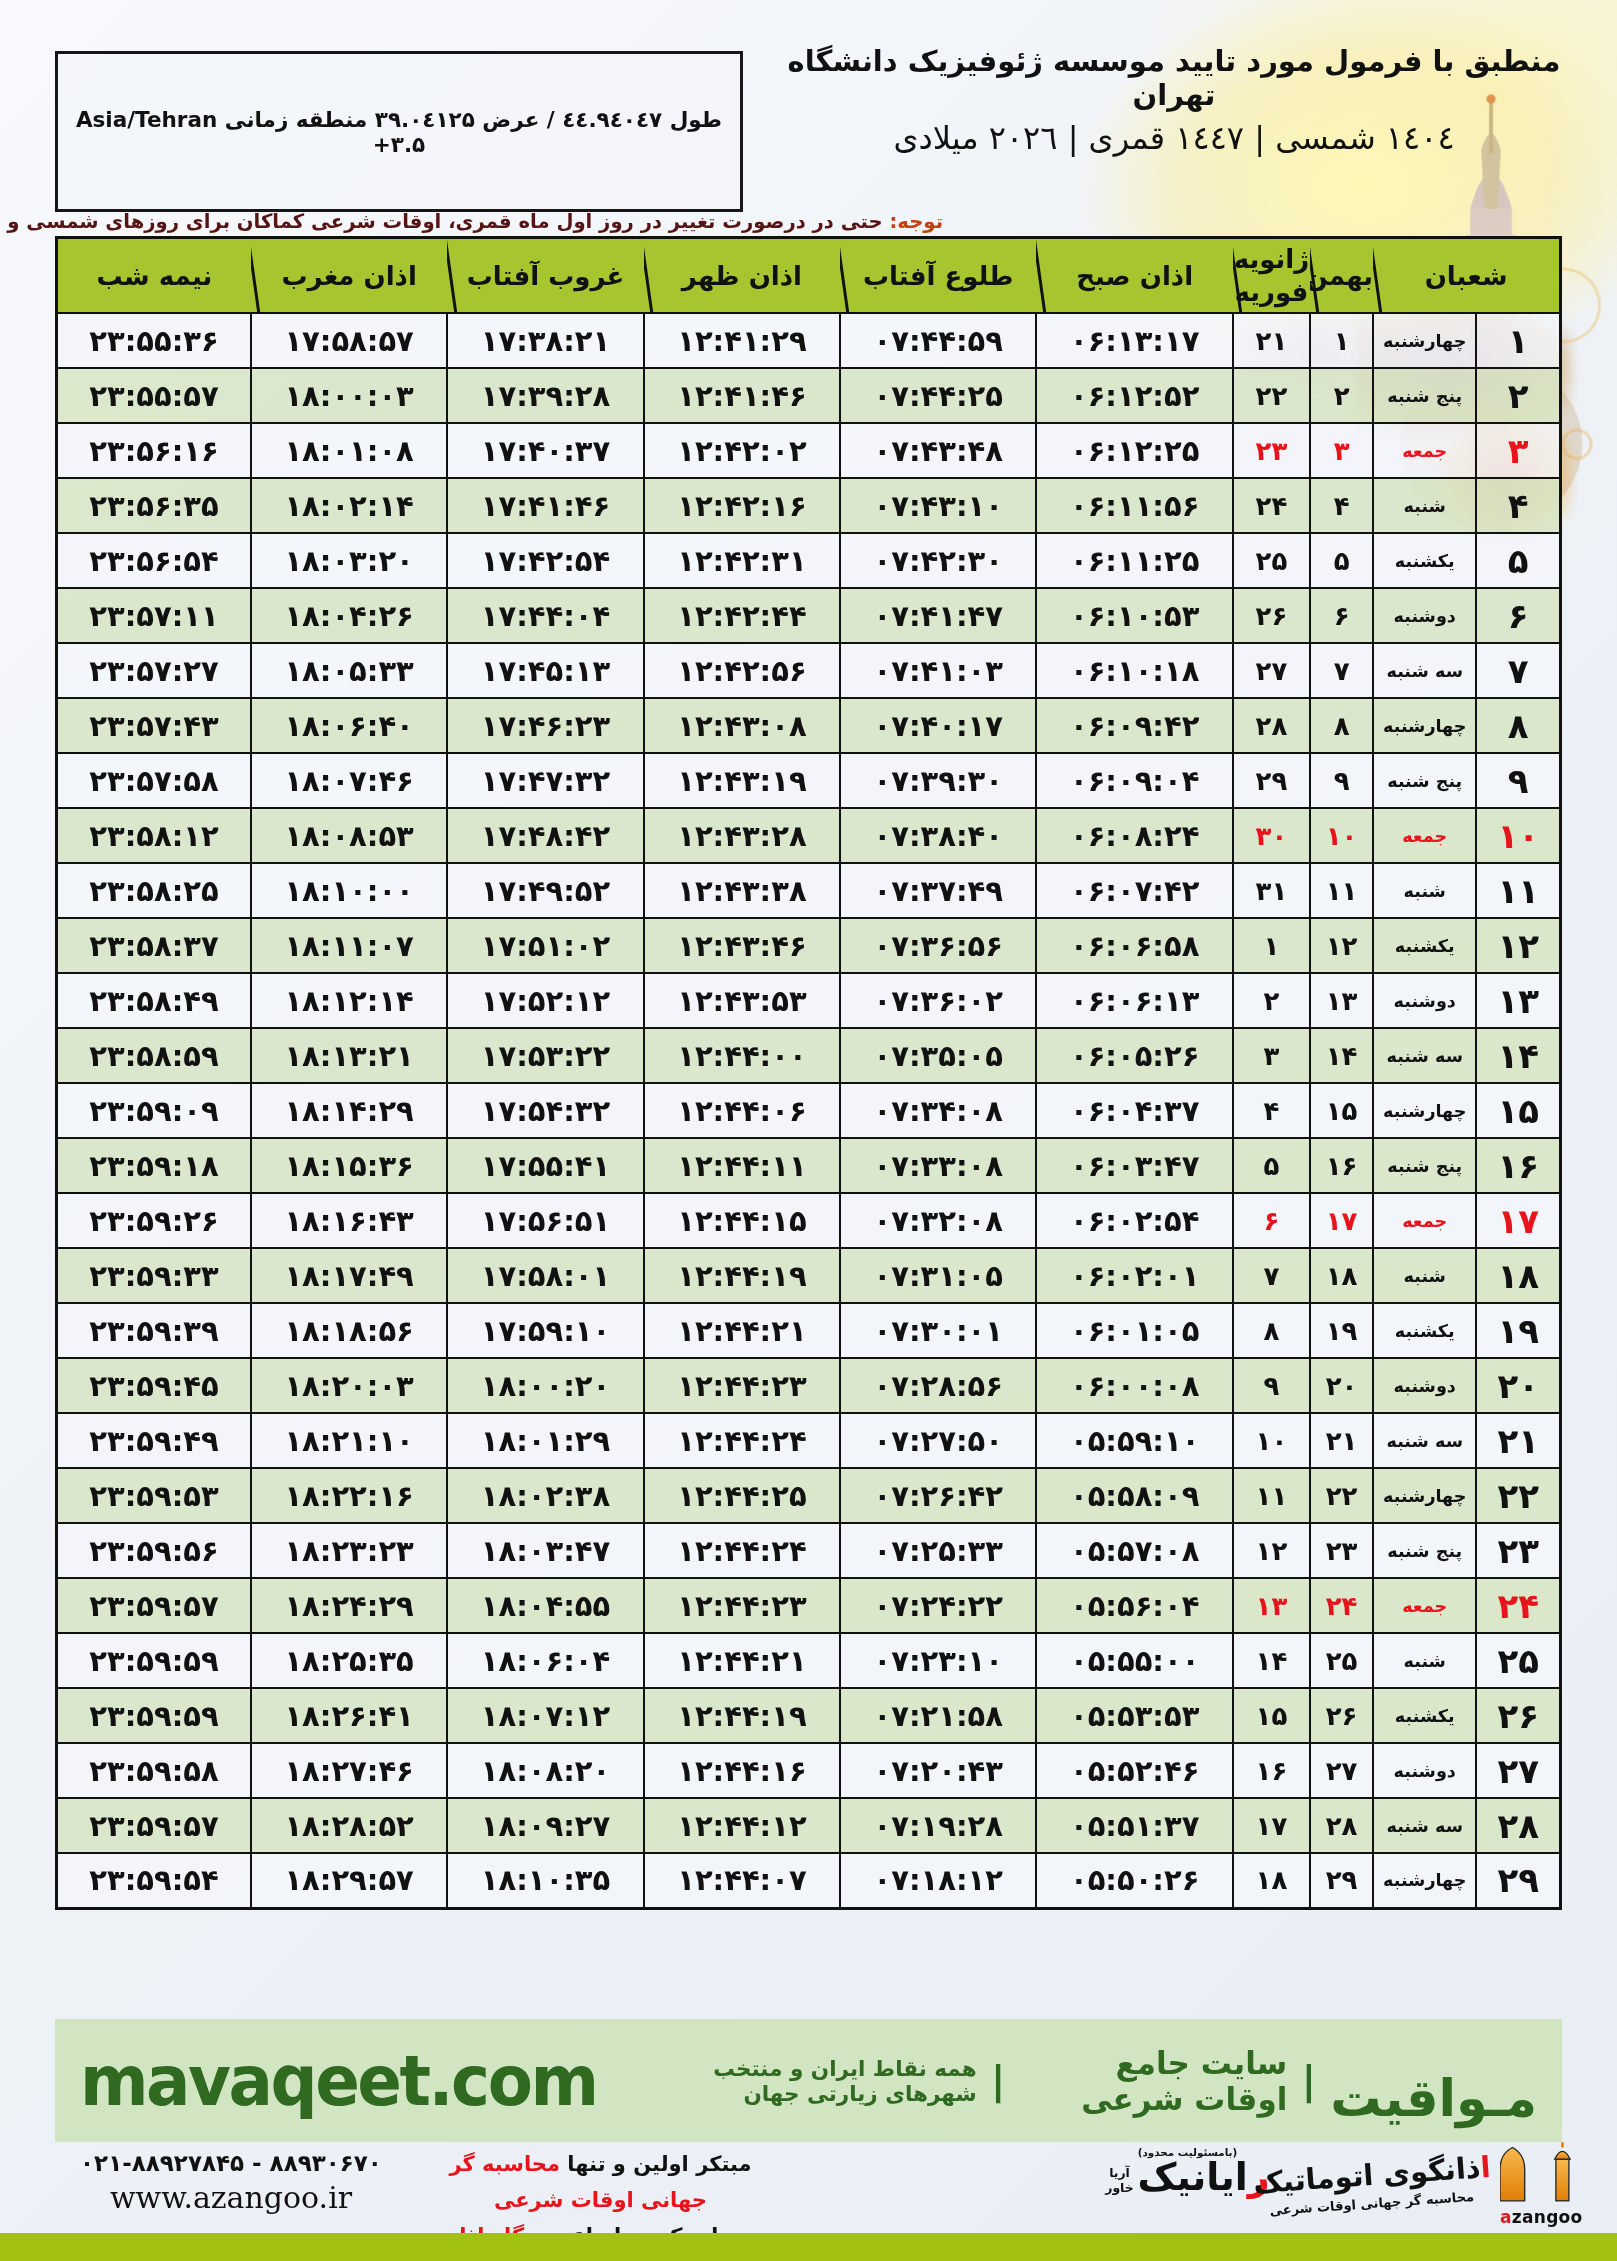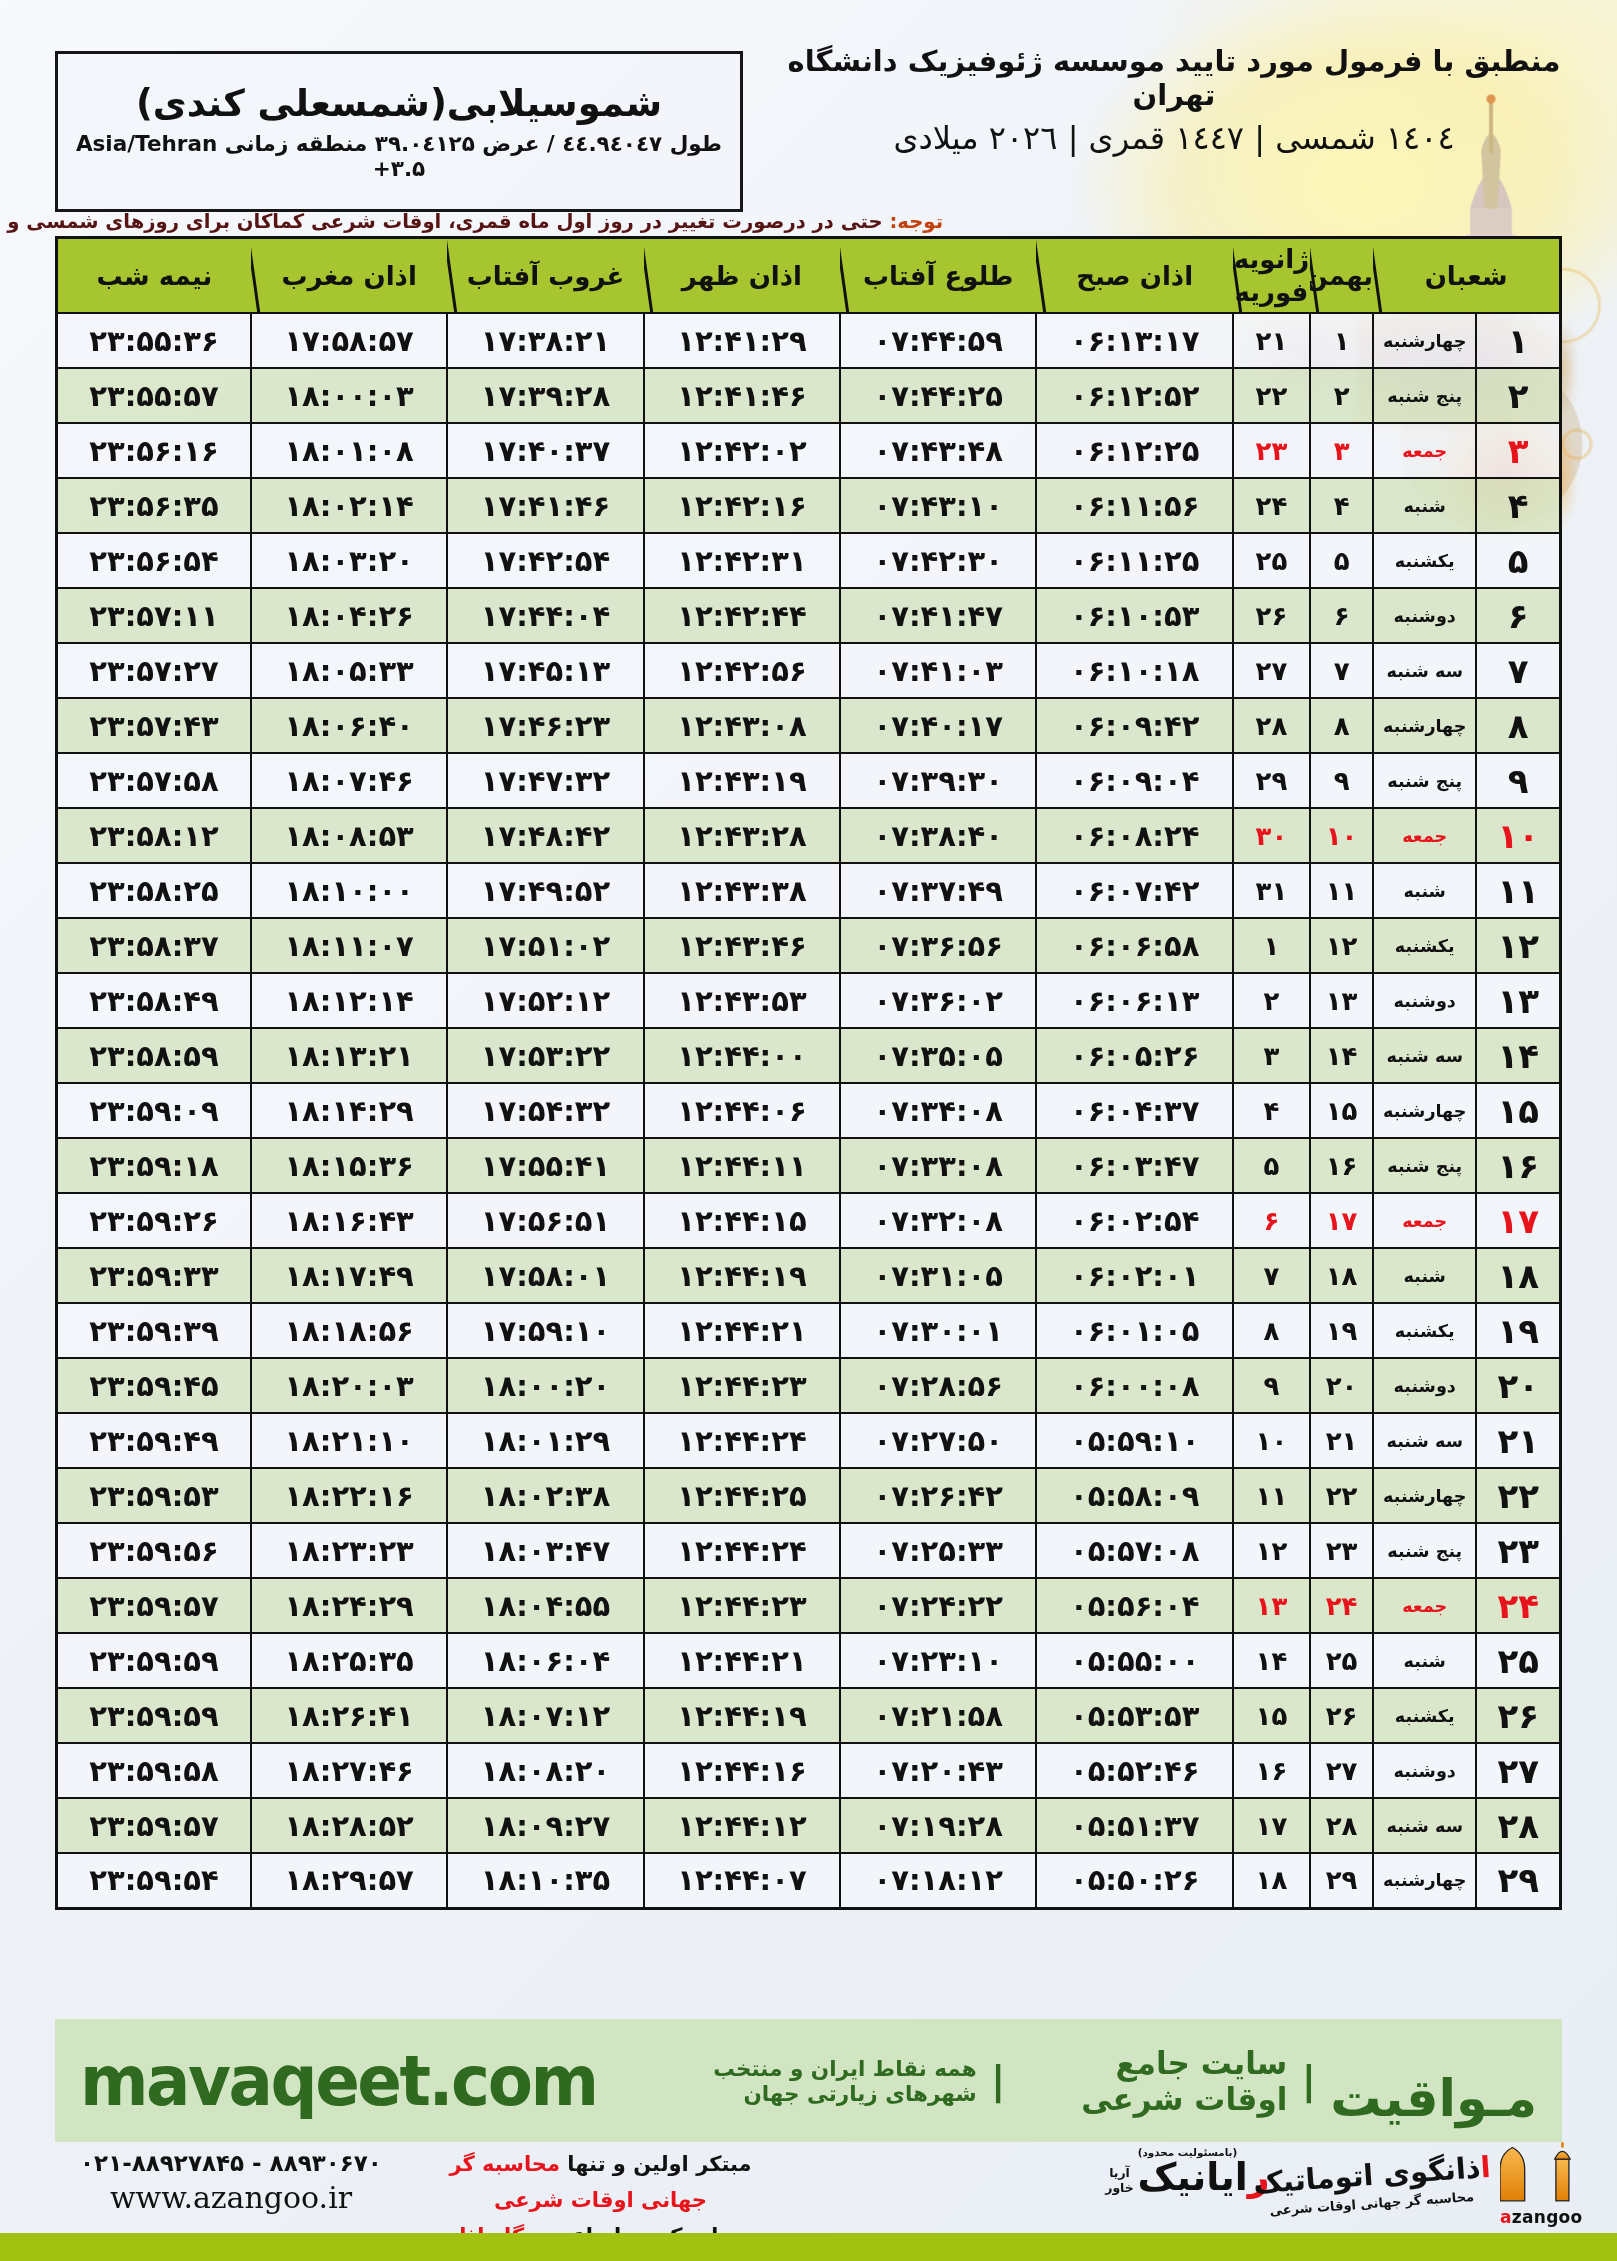--- a/index.html
+++ b/index.html
@@ -136,21 +136,20 @@
       <ellipse cx="150" cy="620" rx="140" ry="130" fill="#c9ae86" opacity="0.55"></ellipse>
     </g>
   </svg>
 </div>
 <div class="art art-swirl"></div>
 <div class="art art-p1"></div>
 <div class="art art-p2"></div>
 <div class="art art-p3"></div>
 
 <div class="loc-box">
-  <div class="loc-line1">شموسیلابی(شمسعلی کندی)</div>
   <div class="loc-line3">طول ٤٤.۹٤۰٤۷ / عرض ۳۹.۰٤۱۲۵ منطقه زمانی Asia/Tehran +۳.۵</div>
 </div>
 
 <div class="title-wrap">
   <div class="sub-title">منطبق با فرمول مورد تایید موسسه ژئوفیزیک دانشگاه تهران</div>
   <div class="date-line">۱٤۰٤ شمسی | ۱٤٤۷ قمری | ۲۰۲٦ میلادی</div>
 </div>
 
 <div class="note-line"><span class="note-label">توجه:</span><span> حتی در درصورت تغییر در روز اول ماه قمری، اوقات شرعی کماکان برای روزهای شمسی و میلادی معتبر است.</span></div>
 

